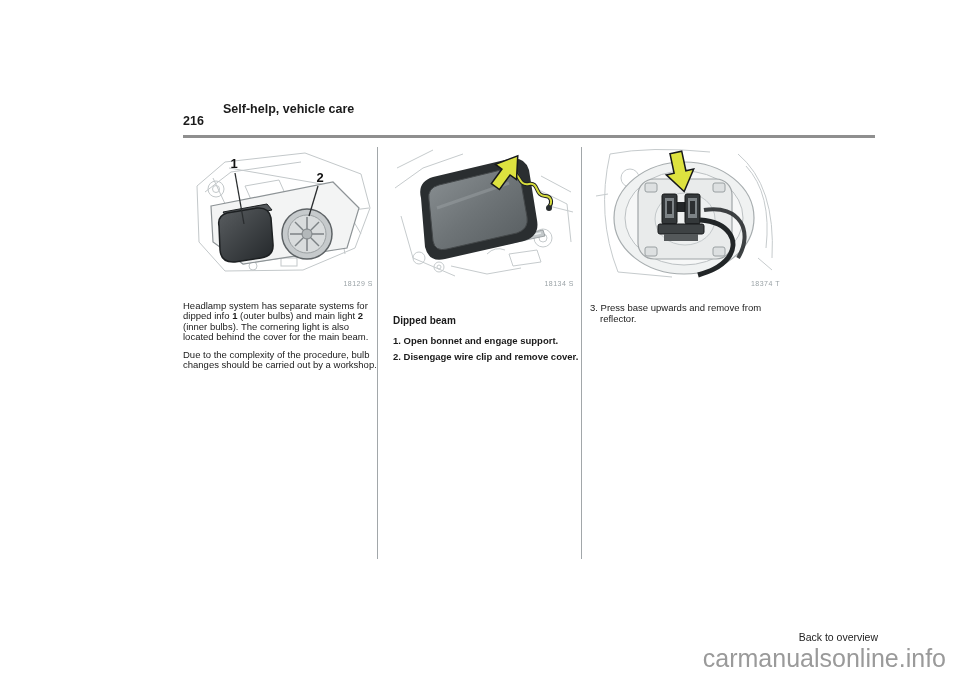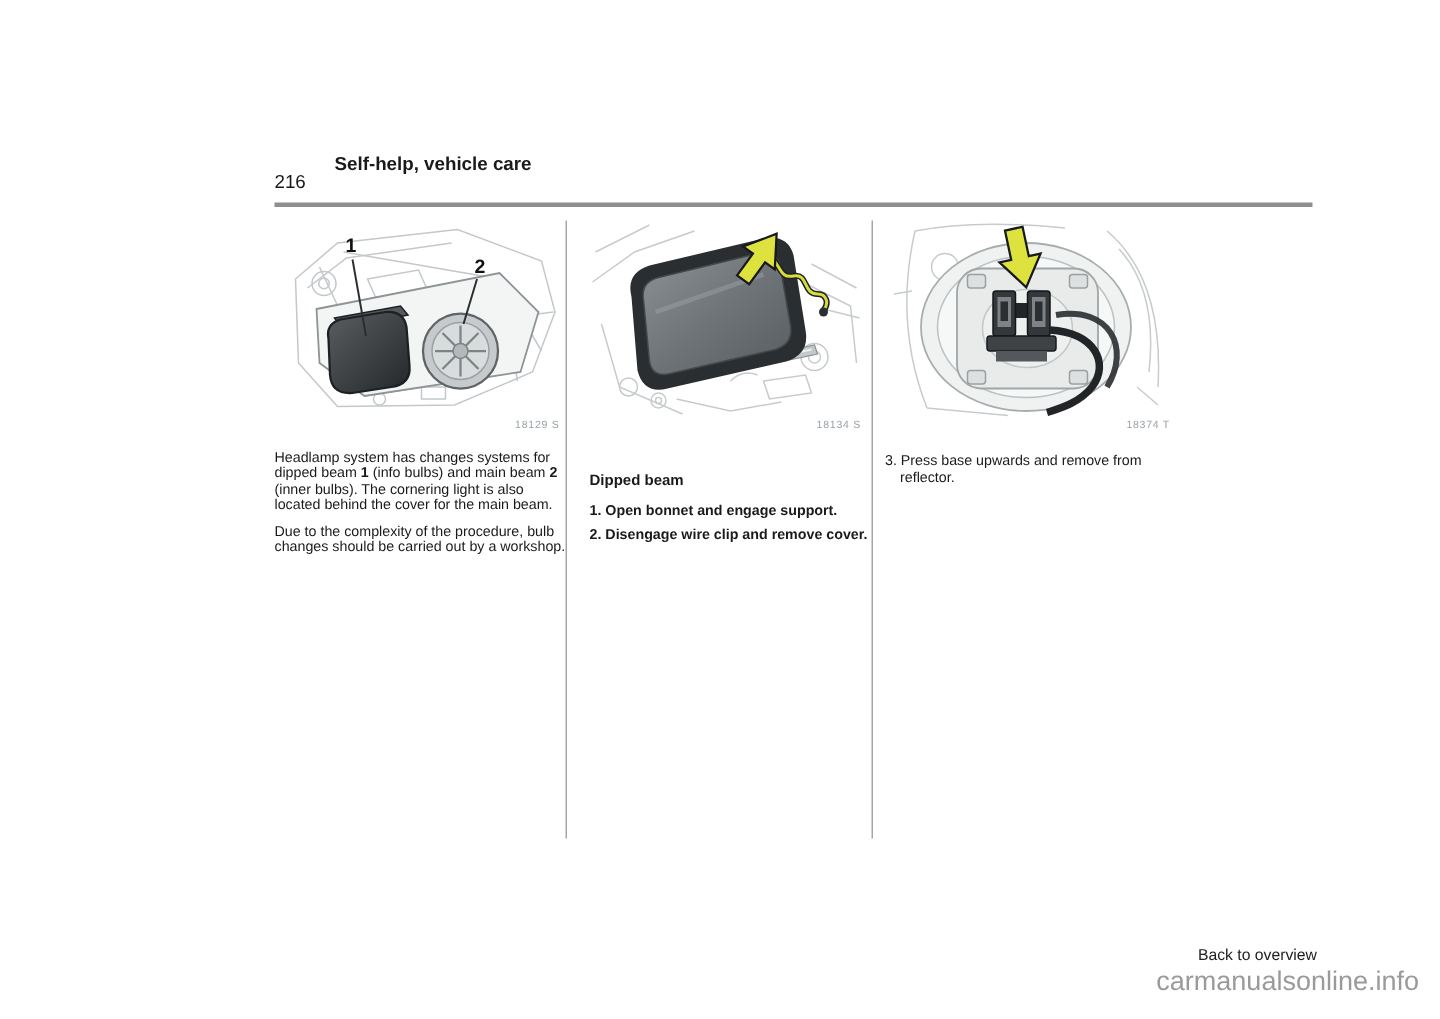--- a/index.html
+++ b/index.html
@@ -3,21 +3,21 @@
 <meta charset="utf-8">
 <style>
   html,body{margin:0;padding:0;}
   body{
     width:960px;height:679px;position:relative;background:#ffffff;
     font-family:"Liberation Sans", sans-serif;color:#1a1a1a;overflow:hidden;
   }
   .abs{position:absolute;}
 
   
-  .page-num{left:183px;top:114px;font-size:12.5px;font-weight:normal;}
+  .page-num{left:183px;top:114px;font-size:12.5px;font-weight:bold;}
   .chapter{left:223px;top:102px;font-size:12.5px;font-weight:bold;}
   .head-rule{left:183px;top:135px;width:692px;height:2.5px;background:#8f8f8f;}
 
   
   .vdiv{top:147px;width:1.4px;height:412px;background:#a2a7aa;}
   .vdiv.d1{left:377px;}
   .vdiv.d2{left:581px;}
 
   
   .fig{overflow:hidden;}
@@ -37,21 +37,21 @@
 
   .midcol{left:393px;top:303px;width:190px;margin-top:12px;}
   .h2{font-size:10px;font-weight:bold;margin:0 0 10px 0;}
   .step{font-size:9.5px;line-height:10.4px;margin:0 0 5.5px 0;white-space:nowrap;font-weight:bold;}
 
   .rightcol{left:590px;top:303px;width:196px;}
   .step-wrap{font-size:9.5px;line-height:10.6px;padding-left:10px;text-indent:-10px;margin:0;}
 
   
   .back-link{right:82px;top:631px;font-size:10.5px;color:#222;text-decoration:none;cursor:pointer;}
-  .watermark{right:14px;top:644px;font-size:18px;color:#9a9a9a;}
+  .watermark{right:14px;top:644px;font-size:25px;color:#9a9a9a;}
 
   svg{display:block;}
   svg text{font-family:"Liberation Sans", sans-serif;}
 </style>
 </head>
 <body>
 
 <div class="abs page-num">216</div>
 <div class="abs chapter">Self-help, vehicle care</div>
 <div class="abs head-rule"></div>
@@ -199,21 +199,21 @@
       <path d="M116,64 C152,58 166,86 150,112" stroke="#2a2e30" stroke-width="4" opacity="0.9"></path>
       <path d="M112,74 C142,76 152,96 140,112 C132,122 120,126 110,129" stroke="#212527" stroke-width="5"></path>
     </g>
 
     <polygon points="86,6 98,6 98,26 106,26 92,46 78,26 86,26" transform="rotate(-12 92 26)" fill="#dde23f" stroke="#17191b" stroke-width="1.5"></polygon>
   </svg>
 </div>
 <div class="abs figcap cap3">18374 T</div>
 
 <div class="abs leftcol">
-  <p class="body-p"><span>Headlamp system has changes systems for dipped beam </span><b>1</b><span> (info bulbs) and main beam </span><b>2</b><span> (inner bulbs). The cornering light is also located behind the cover for the main beam.</span></p>
+  <p class="body-p"><span>Headlamp system has separate systems for dipped info </span><b>1</b><span> (outer bulbs) and main light </span><b>2</b><span> (inner bulbs). The cornering light is also located behind the cover for the main beam.</span></p>
   <p class="body-p">Due to the complexity of the procedure, bulb changes should be carried out by a workshop.</p>
 </div>
 
 <div class="abs midcol">
   <div class="h2">Dipped beam</div>
   <div class="step">1. Open bonnet and engage support.</div>
   <div class="step">2. Disengage wire clip and remove cover.</div>
 </div>
 
 <div class="abs rightcol">

